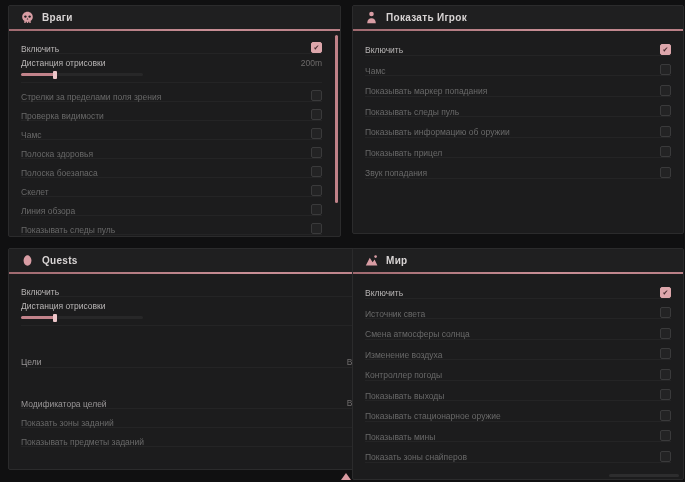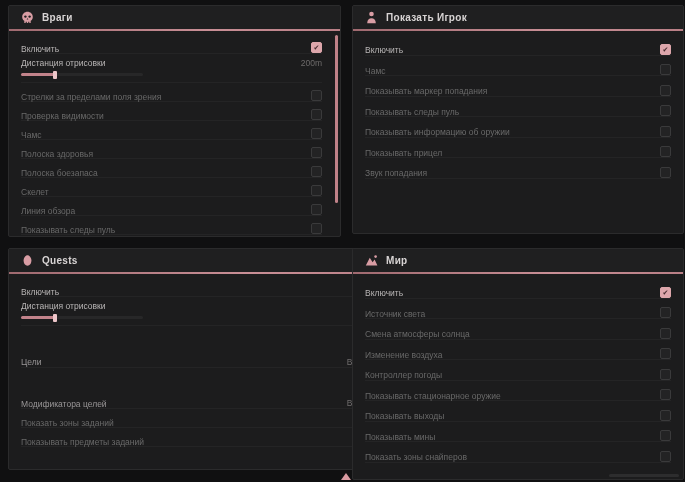--- a/index.html
+++ b/index.html
@@ -225,25 +225,25 @@
         </div>
         <div class="row">
           <span class="lbl">Изменение воздуха</span>
           <span class="cb"></span>
         </div>
         <div class="row">
           <span class="lbl">Контроллер погоды</span>
           <span class="cb"></span>
         </div>
         <div class="row">
+          <span class="lbl">Показывать выходы</span>
+          <span class="cb"></span>
+        </div>
+        <div class="row">
           <span class="lbl">Показывать стационарное оружие</span>
-          <span class="cb"></span>
-        </div>
-        <div class="row">
-          <span class="lbl">Показывать выходы</span>
           <span class="cb"></span>
         </div>
         <div class="row">
           <span class="lbl">Показывать мины</span>
           <span class="cb"></span>
         </div>
         <div class="row">
           <span class="lbl">Показать зоны снайперов</span>
           <span class="cb"></span>
         </div>

